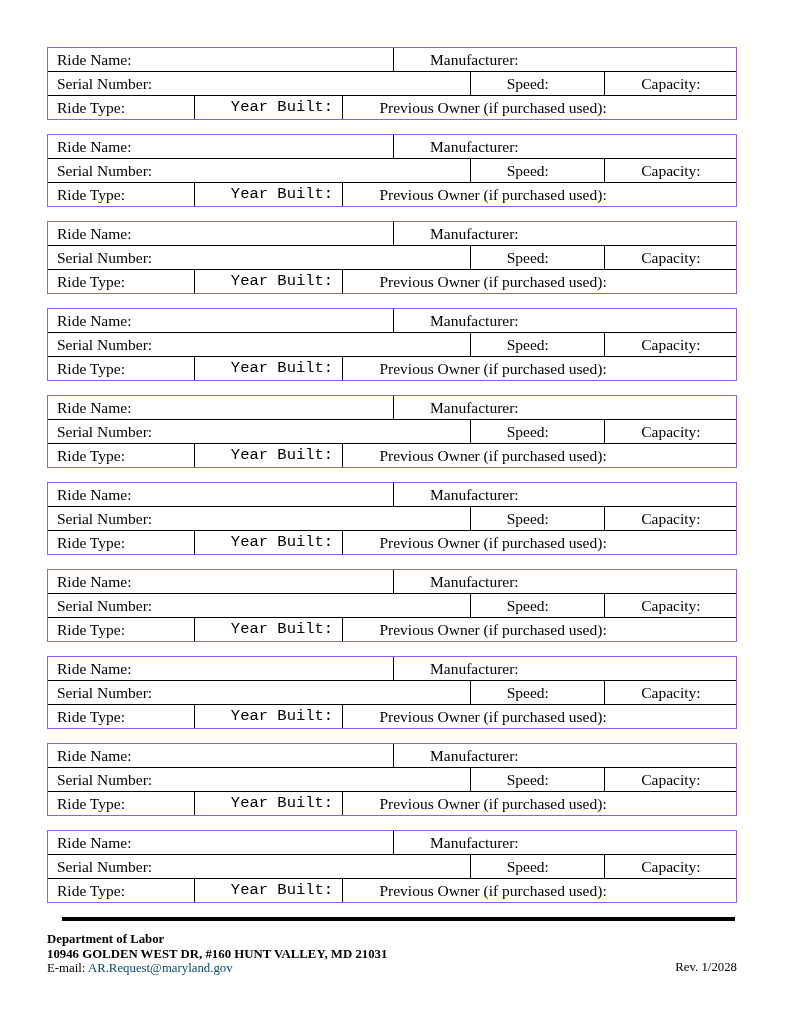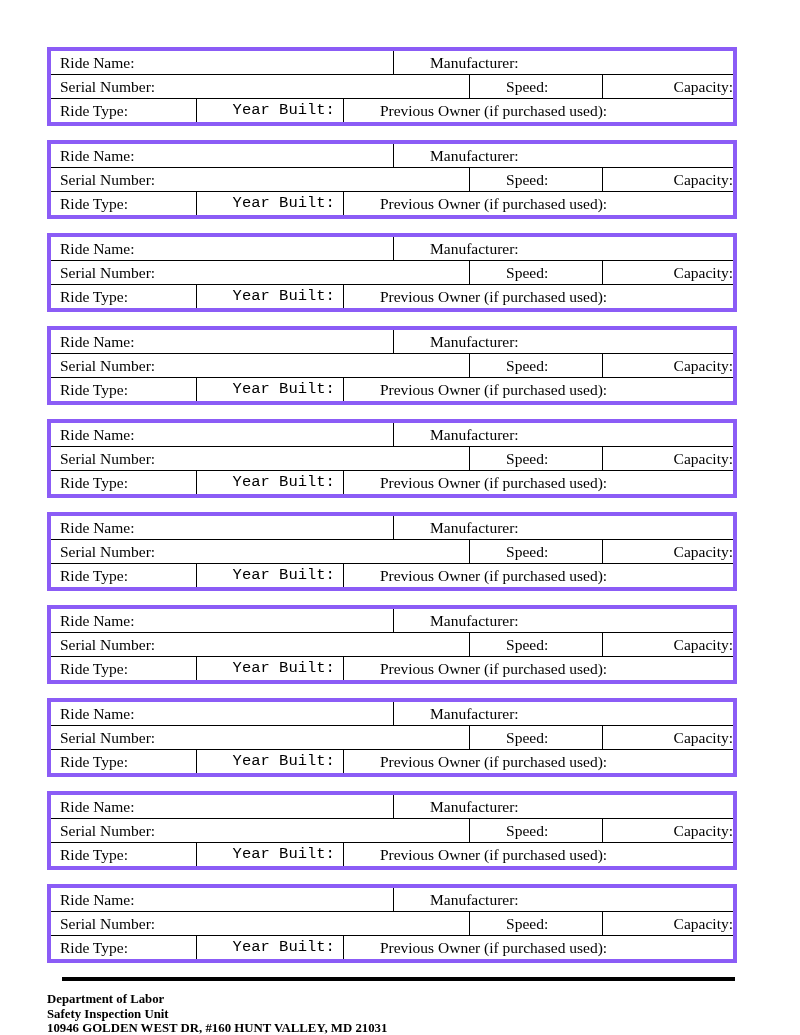--- a/index.html
+++ b/index.html
@@ -16,21 +16,21 @@
     overflow: hidden;
   }
   .content {
     position: absolute;
     left: 47px;
     top: 47px;
     width: 690px;
   }
   
   .block {
-    border: 4px solid #8b5cf6;
+    border: 1px solid #8b5cf6;
     margin-bottom: 14px;
     background: #ffffff;
   }
   .row {
     display: flex;
     height: 23px;
   }
   .row + .row {
     border-top: 1px solid #000000;
   }
@@ -43,21 +43,21 @@
     overflow: hidden;
   }
   .cell + .cell {
     border-left: 1px solid #000000;
     padding-left: 36px;
   }
   .c-ride-name   { flex: 0 0 50.15%; }
   .c-manufacturer{ flex: 1 1 auto; }
   .c-serial      { flex: 0 0 61.3%; }
   .c-speed       { flex: 0 0 19.55%; }
-  .c-capacity    { flex: 1 1 auto; text-align: right; }
+  .c-capacity    { flex: 1 1 auto; }
   .c-ride-type   { flex: 0 0 21.2%; }
   .c-year-built  { flex: 0 0 21.6%; font-family: Liberation Mono, monospace; }
   .c-prev-owner  { flex: 1 1 auto; }
   
   .thick-rule {
     height: 4px;
     background: #000000;
     margin: 6px 2px 0 15px;
   }
   
@@ -411,21 +411,20 @@
         <span>Previous Owner (if purchased used):</span>
       </div>
     </div>
   </div>
 </div>
 
   <div class="thick-rule"></div>
 
   <div class="footer">
     <div class="bold">Department of Labor</div>
-    <div class="bold">Safety Inspection Unit</div>
     <div class="bold">10946 GOLDEN WEST DR, #160 HUNT VALLEY, MD 21031</div>
     <div>
       <span>E-mail:</span>
       <a href="#" class="email-link" style="color: #0c4a6e;">AR.Request@maryland.gov</a>
     </div>
     <span class="rev">Rev. 1/2028</span>
   </div>
 </div>
 
 </body></html>

